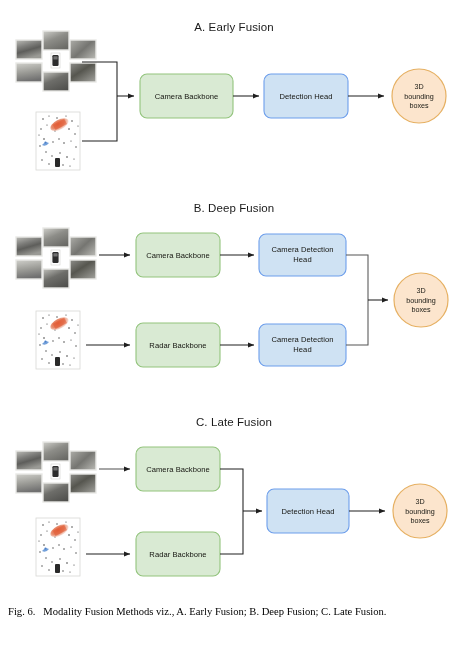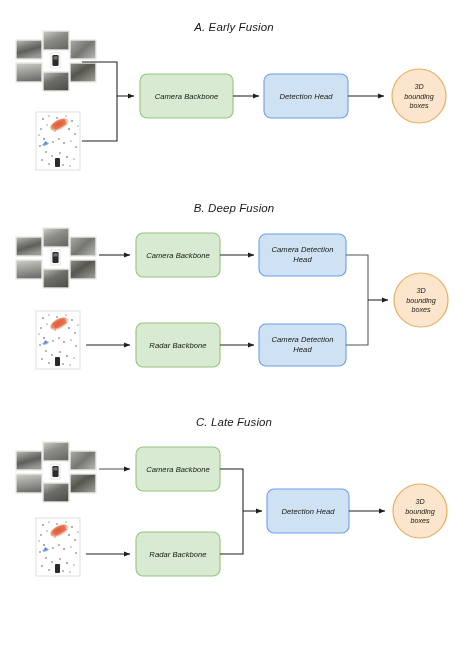--- a/index.html
+++ b/index.html
@@ -12,21 +12,20 @@
     width: 469px;
     height: 649px;
     position: relative;
     overflow: hidden;
     font-family: "Liberation Sans", sans-serif;
     color: #000000;
   }
   #figure-root {
     position: absolute;
     inset: 0;
-    font-style: italic;
   }
   svg.diagram {
     position: absolute;
     top: 0;
     left: 0;
     width: 469px;
     height: 649px;
     display: block;
   }
   .section-title {
@@ -397,14 +396,18 @@
 
       <g>
         <circle cx="420" cy="511" r="27" fill="#fce5cd" stroke="#e6b062" stroke-width="1.2"></circle>
         <text class="circle-label" x="420" y="504">3D</text>
         <text class="circle-label" x="420" y="513.5">bounding</text>
         <text class="circle-label" x="420" y="523">boxes</text>
       </g>
     </g>
   </svg>
 
+  <div class="caption">
+    <span class="cap-lead">Fig. 6.</span>&nbsp;&nbsp;
+    <span>Modality Fusion Methods viz., A. Early Fusion; B. Deep Fusion; C. Late Fusion.</span>
+  </div>
 
 </div>
 
 </body></html>

